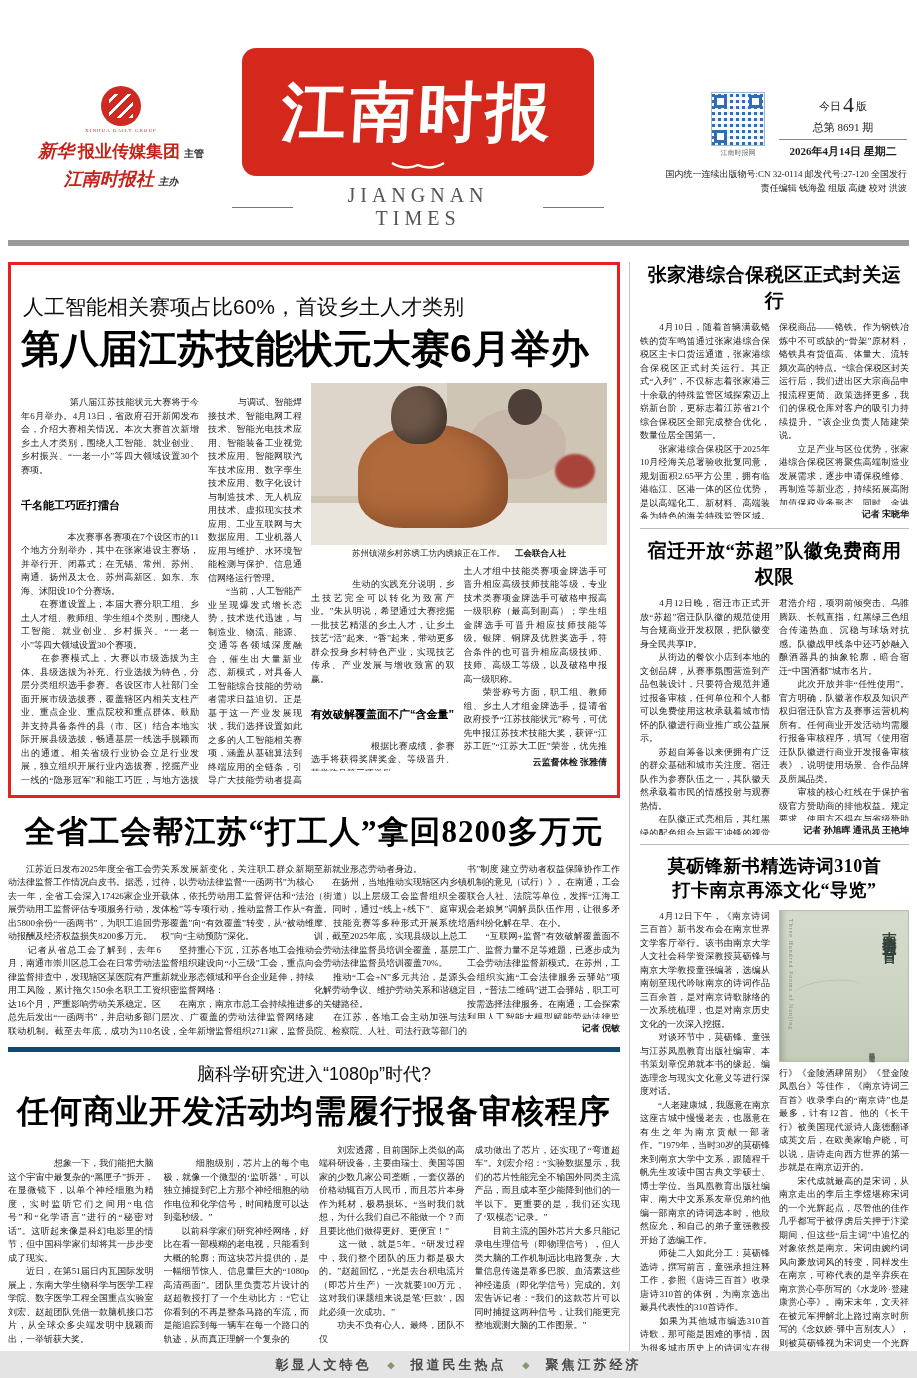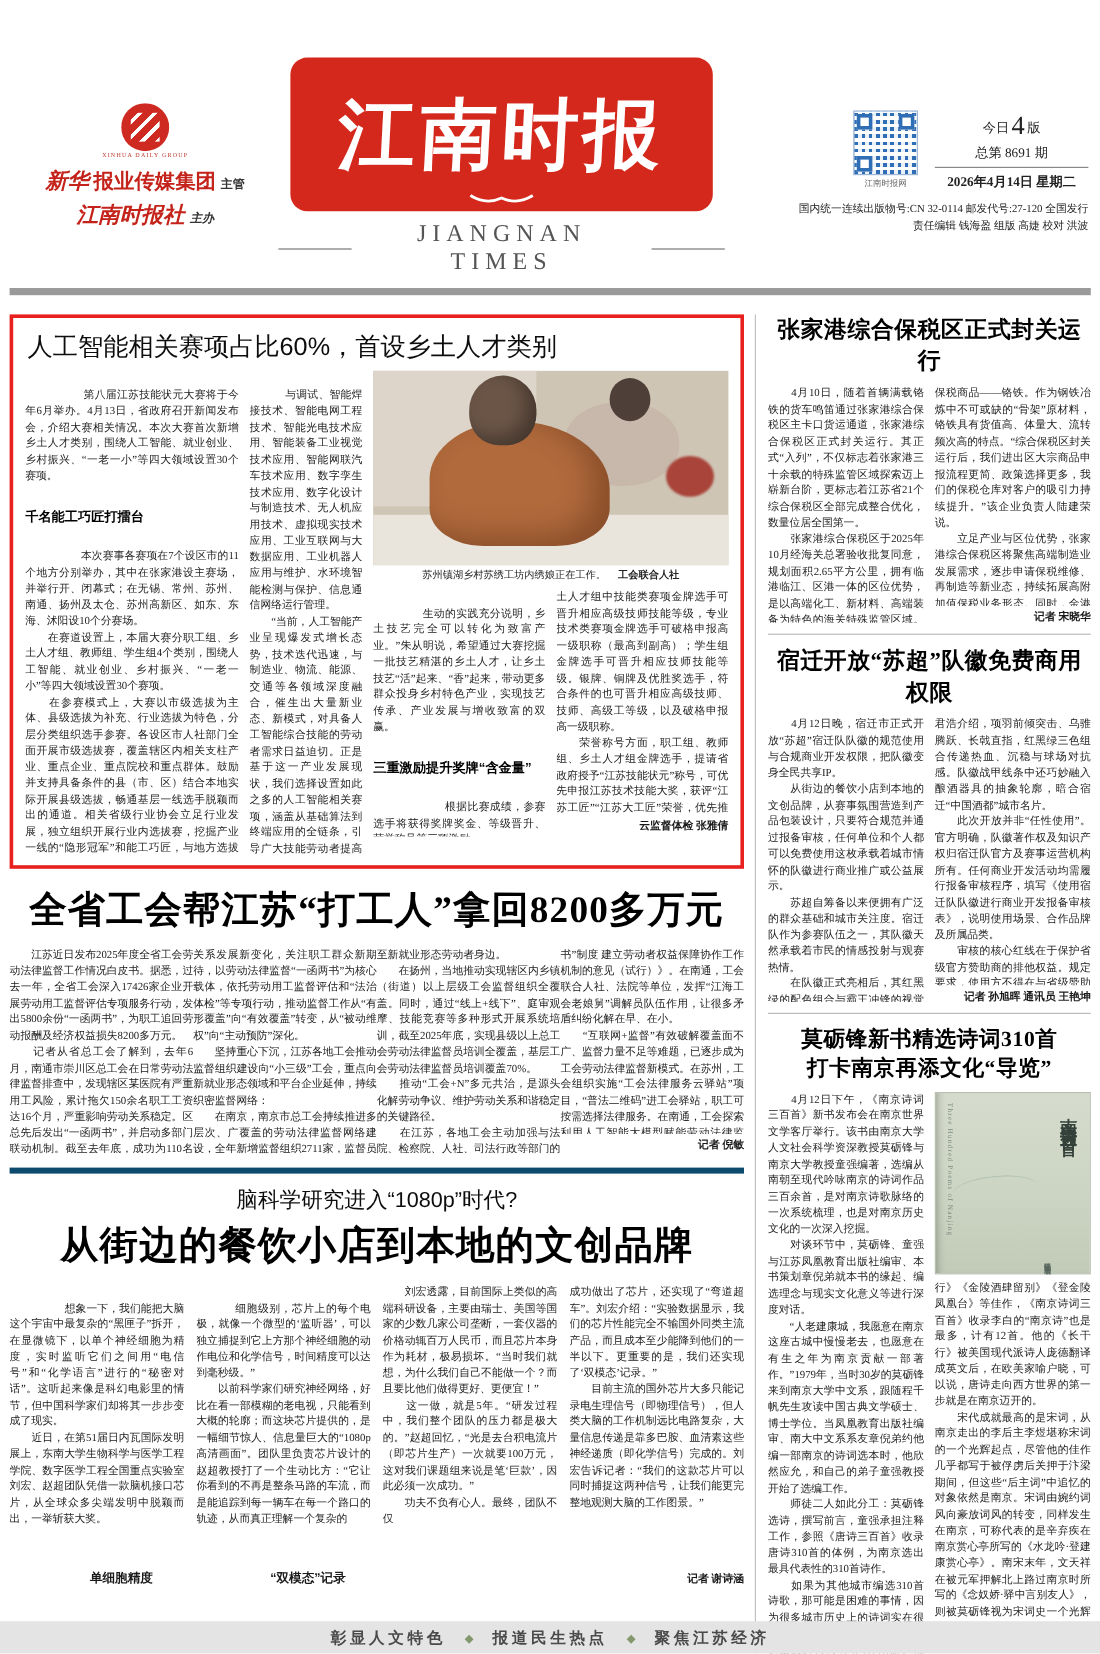--- a/index.html
+++ b/index.html
@@ -52,21 +52,21 @@
   .content { display:flex; padding:16px 8px 0; }
   .left-zone { width:612px; }
   .right-zone { flex:1; border-left:1px solid #c2c2c2; margin-left:9px; padding-left:10px; }
 
   
   .bt { font-size:9px; line-height:1.5; text-align:justify; white-space:pre-wrap; overflow:hidden; color:#1b1b1b; }
   .sh { font-family:"Liberation Sans", sans-serif; font-weight:bold; font-size:11px; margin:6px 0 4px; color:#000; }
   .byline { text-align:right; font-weight:bold; font-size:9px; margin-top:3px; }
 
   
-  .main-box { border:3px solid #e8201e; padding:10px 10px 8px; }
+  .main-box { border:3px solid #e8201e; padding:28px 10px 8px; }
   .kicker { font-family:"Liberation Sans", sans-serif; font-size:21px; color:#0d0d0d; margin:0 0 6px 2px; }
   .main-hl { font-family:"Liberation Sans", sans-serif; font-weight:900; font-size:39px; line-height:1.12;
       letter-spacing:0; color:#000; margin-bottom:12px; }
   .main-cols { display:flex; gap:9px; }
   .mc1 { width:178px; height:404px; }
   .mc2 { width:94px; height:404px; }
   .mcr { flex:1; }
   .photo { position:relative; height:162px; background:#cfc5b5; overflow:hidden; }
   .ph-curtain { position:absolute; left:0; top:0; width:46%; height:70%; background:#ddd5c9; }
   .ph-table { position:absolute; left:0; bottom:0; width:100%; height:26%; background:#e9e5dd; }
@@ -177,20 +177,21 @@
   </header>
 
   <div class="head-rule"></div>
 
   <div class="content">
 
     <div class="left-zone">
 
       <section class="main-box">
         <div class="kicker">人工智能相关赛项占比60%，首设乡土人才类别</div>
+        <h1 class="main-hl">第八届江苏技能状元大赛6月举办</h1>
         <div class="main-cols">
           <div class="mc1 bt">
             <span>　　第八届江苏技能状元大赛将于今年6月举办。4月13日，省政府召开新闻发布会，介绍大赛相关情况。本次大赛首次新增乡土人才类别，围绕人工智能、就业创业、乡村振兴、“一老一小”等四大领域设置30个赛项。</span>
             <div class="sh">千名能工巧匠打擂台</div>
             <span>　　本次赛事各赛项在7个设区市的11个地方分别举办，其中在张家港设主赛场，并举行开、闭幕式；在无锡、常州、苏州、南通、扬州及太仓、苏州高新区、如东、东海、沭阳设10个分赛场。
 　　在赛道设置上，本届大赛分职工组、乡土人才组、教师组、学生组4个类别，围绕人工智能、就业创业、乡村振兴、“一老一小”等四大领域设置30个赛项。
 　　在参赛模式上，大赛以市级选拔为主体、县级选拔为补充、行业选拔为特色，分层分类组织选手参赛。各设区市人社部门全面开展市级选拔赛，覆盖辖区内相关支柱产业、重点企业、重点院校和重点群体。鼓励并支持具备条件的县（市、区）结合本地实际开展县级选拔，畅通基层一线选手脱颖而出的通道。相关省级行业协会立足行业发展，独立组织开展行业内选拔赛，挖掘产业一线的“隐形冠军”和能工巧匠，与地方选拔各有侧重，互为补充。每个赛项经各设区市和省级行业协会组织选拔，各遴选1名（组）选手参赛。参赛总规模约1000人。</span>
             
             
           </div>
@@ -210,21 +211,21 @@
               <div class="ph-fig-front"></div>
               <div class="ph-head-front"></div>
             </div>
             <div class="ph-caption">
               <span>苏州镇湖乡村苏绣工坊内绣娘正在工作。</span>
               <b>工会联合人社</b>
             </div>
             <div class="main-bcols">
               <div class="col bt">
                 <span>生动的实践充分说明，乡土技艺完全可以转化为致富产业。”朱从明说，希望通过大赛挖掘一批技艺精湛的乡土人才，让乡土技艺“活”起来、“香”起来，带动更多群众投身乡村特色产业，实现技艺传承、产业发展与增收致富的双赢。</span>
-                <div class="sh">三重激励提升奖牌“含金量”</div>
+                <div class="sh">有效破解覆盖面不广“含金量”</div>
                 <span>　　根据比赛成绩，参赛选手将获得奖牌奖金、等级晋升、荣誉称号等三项激励。
 　　奖牌奖金方面，各赛项前三名选手可依次获得金牌、银牌、铜牌，其中职工组和乡土人才组前三名选手分别奖励10万元、2万元、1万元，教师组和学生组前三名选手分别奖励2万元、1万元、0.5万元。其余排名前50%的选手为优胜奖，发放证书。
 　　等级晋升方面，职工组、教师组、乡</span>
               </div>
               <div class="col">
                 <div class="bt" style="height:188px">土人才组中技能类赛项金牌选手可晋升相应高级技师技能等级，专业技术类赛项金牌选手可破格申报高一级职称（最高到副高）；学生组金牌选手可晋升相应技师技能等级。银牌、铜牌及优胜奖选手，符合条件的也可晋升相应高级技师、技师、高级工等级，以及破格申报高一级职称。
 　　荣誉称号方面，职工组、教师组、乡土人才组金牌选手，提请省政府授予“江苏技能状元”称号，可优先申报江苏技术技能大奖，获评“江苏工匠”“江苏大工匠”荣誉，优先推荐“省五一劳动奖章”、省高层次人才培养计划（“333工程”）；学生组金牌选手由大赛组委会授予“学生技能状元”称号。
 　　作为全省规模最大、规格最高、覆盖最广、奖励力度最大的综合性职业技能竞赛，江苏技能状元大赛每两年举办一届，自2012年以来已连续成功举办七届。</div>
                 <div class="byline">云监督体检 张雅倩</div>
               </div>
@@ -250,21 +251,21 @@
           <div class="col">
             <div class="bt" style="height:156px">书”制度 建立劳动者权益保障协作工作机制的意见（试行）》。在南通，工会联合人社、法院等单位，发挥“江海工会老娘舅”调解员队伍作用，让很多矛盾纠纷化解在早、在小。
 　　“互联网+监督”有效破解覆盖面不广、监督力量不足等难题，已逐步成为工会劳动法律监督新模式。在苏州，工会组织实施“工会法律服务云驿站”项目，“普法二维码”进工会驿站，职工可按需选择法律服务。在南通，工会探索利用人工智能大模型赋能劳动法律监督，开通“云监督体检”“云普法”“云调解”等服务，梳理劳动用工风险点，“投喂”法律法规及典型案例，进行针对性训练，打造AI智能“法治体检”平台，对存在劳动风险的内容自动生成劳动法律监督提示函，做法入选我省工会重点工作创新案例。</div>
             <div class="byline">记者 倪敏</div>
           </div>
         </div>
       </section>
 
       <section class="brain">
         <div class="brain-kicker">脑科学研究进入“1080p”时代?</div>
-        <h2 class="brain-hl">从街边的餐饮小店到本地的文创品牌</h2>
+        <h2 class="brain-hl">任何商业开发活动均需履行报备审核程序</h2>
         <div class="brain-cols">
           <div class="col bt">
             <span>　　想象一下，我们能把大脑这个宇宙中最复杂的“黑匣子”拆开，在显微镜下，以单个神经细胞为精度，实时监听它们之间用“电信号”和“化学语言”进行的“秘密对话”。这听起来像是科幻电影里的情节，但中国科学家们却将其一步步变成了现实。
 　　近日，在第51届日内瓦国际发明展上，东南大学生物科学与医学工程学院、数字医学工程全国重点实验室刘宏、赵超团队凭借一款脑机接口芯片，从全球众多尖端发明中脱颖而出，一举斩获大奖。</span>
             <div class="sh2">
               <span>单细胞精度</span><br>
               
             </div>
             
           </div>

